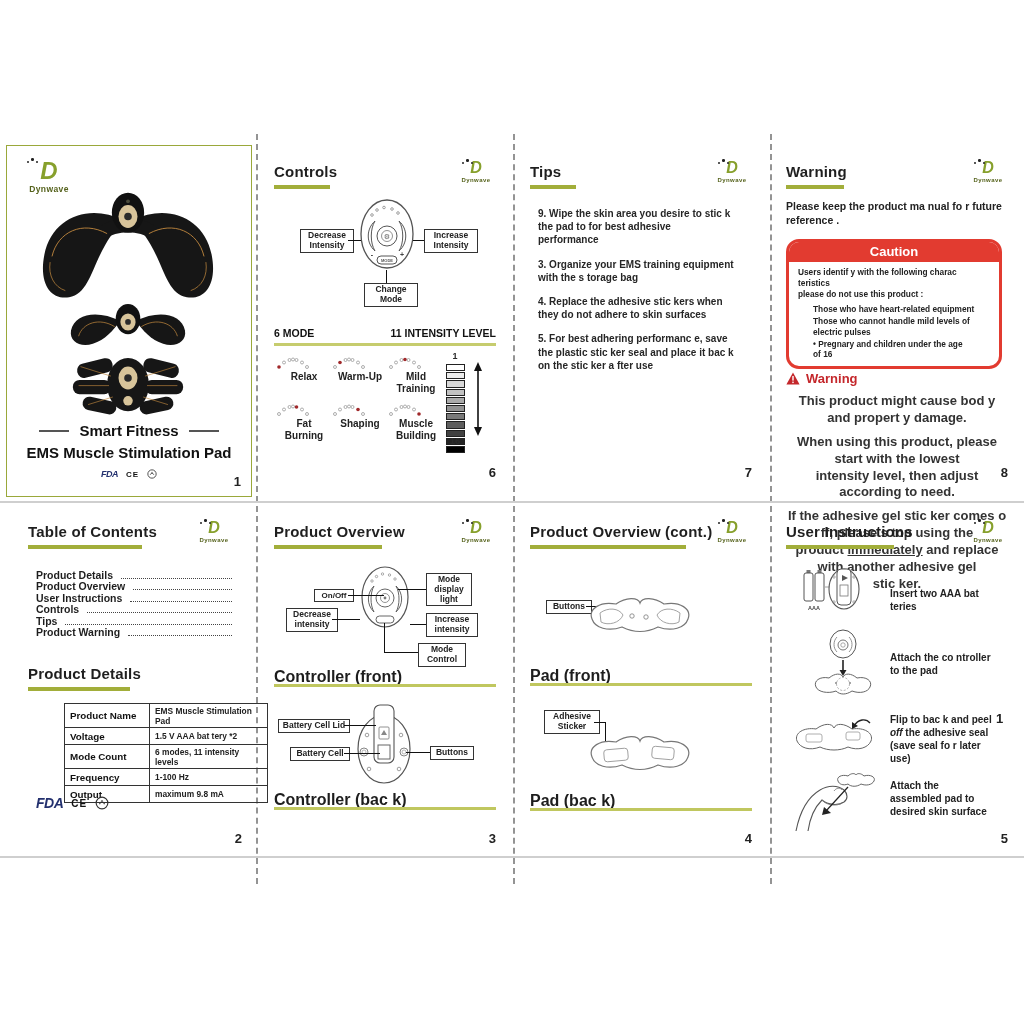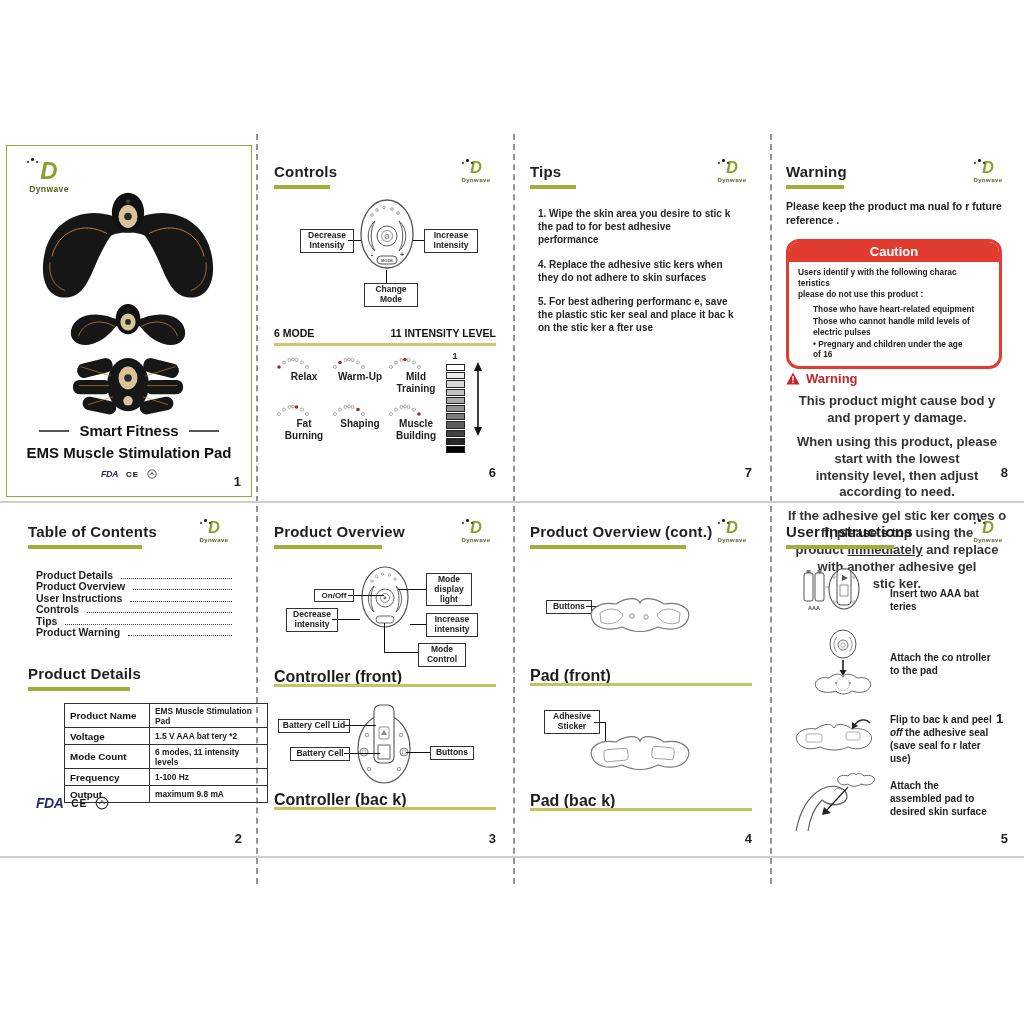--- a/index.html
+++ b/index.html
@@ -270,23 +270,25 @@
   </section>
 
   <section class="page" style="left:512px;top:143px;width:256px;height:359px">
     <div class="ptitle" style="left:18px;top:20px">Tips</div>
     <div class="underbar" style="left:18px;top:42px;width:46px"></div>
     <div class="logo" style="right:14px;top:16px">
       <div class="mark"><i class="d1"></i><i class="d2"></i><i class="d3"></i>D</div>
       <div class="txt">Dynwave</div>
     </div>
     <div style="position:absolute;left:26px;top:64px;width:220px">
-      <div class="tipitem ml">1. Wipe the skin area you desire to stic k
+      <div class="tipitem ml">9. Wipe the skin area you desire to stic k
 the pad to for best adhesive
 performance</div>
+      <div class="tipitem ml">3. Organize your EMS training equipment
+with the s torage bag</div>
       <div class="tipitem ml">4. Replace the adhesive stic kers when
 they do not adhere to skin surfaces</div>
       <div class="tipitem ml">5. For best adhering performanc e, save
 the plastic stic ker seal and place it bac k
 on the stic ker a fter use</div>
     </div>
     <div class="pagenum" style="right:16px;top:322px">7</div>
   </section>
 
   <section class="page" style="left:768px;top:143px;width:256px;height:359px">

